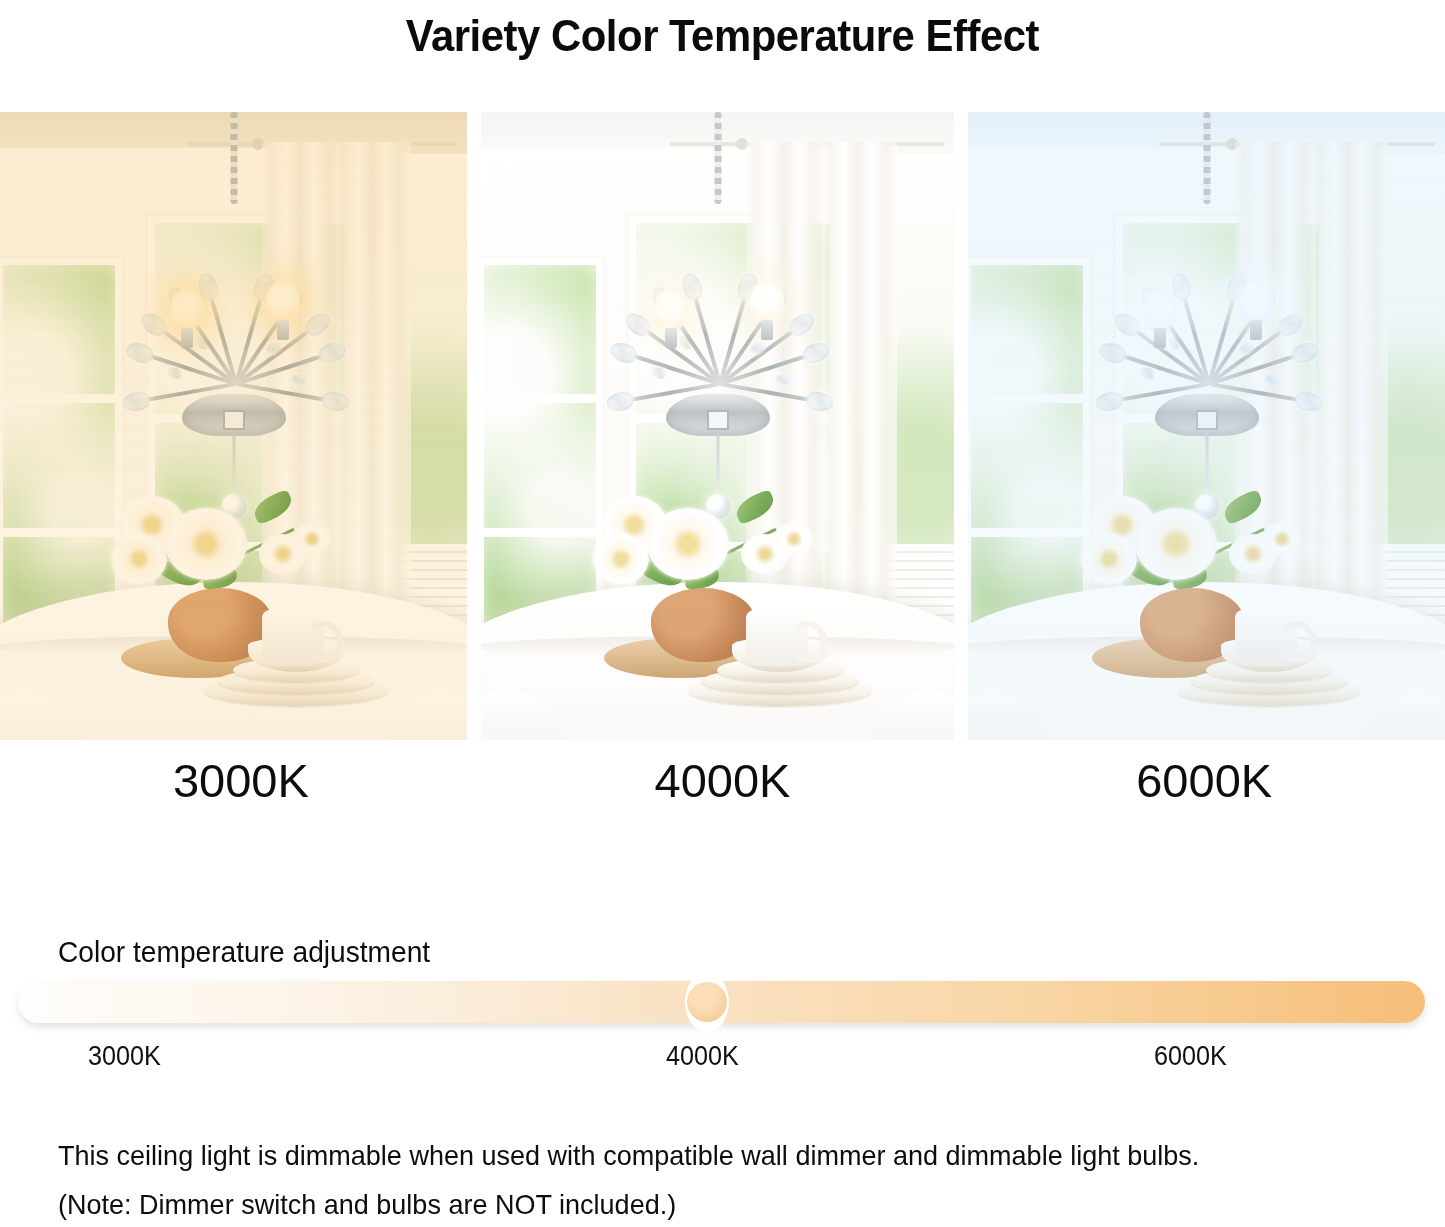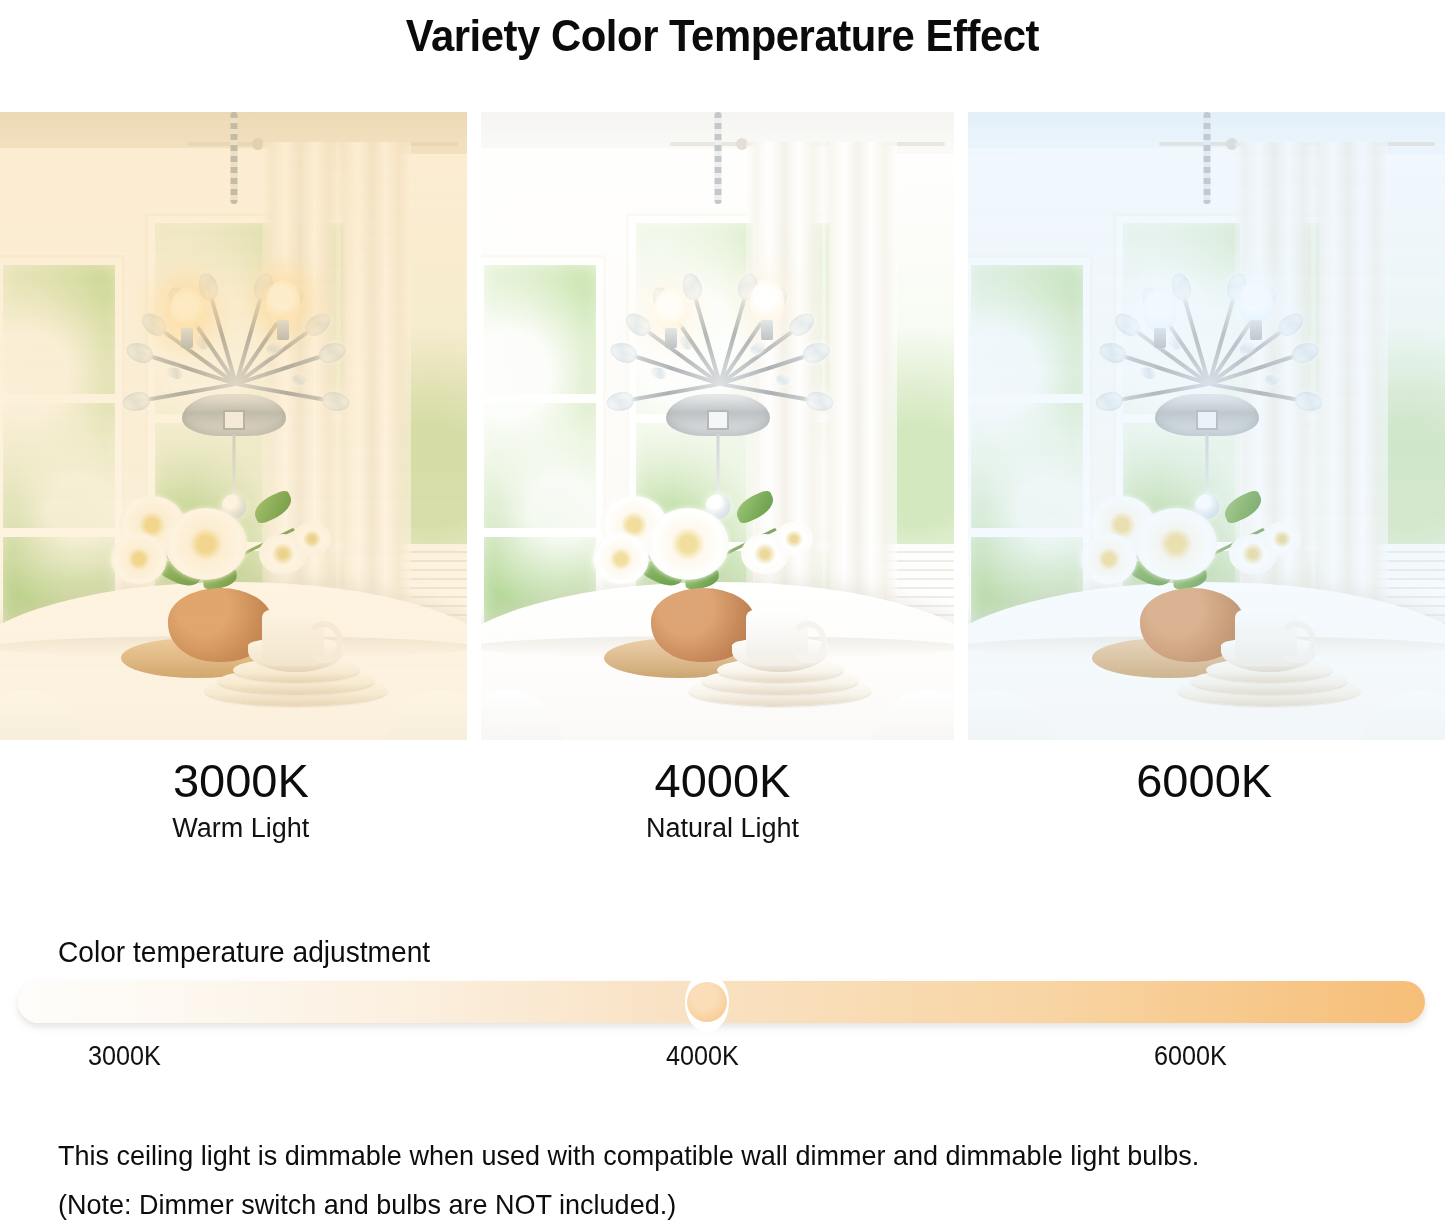--- a/index.html
+++ b/index.html
@@ -613,25 +613,23 @@
       <div class="mug"></div>
       <div class="coolup"></div>
       <div class="tint"></div>
     </div>
   </div>
 </div>
 
 <div class="captions">
   <div class="caption">
     <div class="cap-k">3000K</div>
-    <div class="cap-d">Warm Light</div>
   </div>
   <div class="caption">
     <div class="cap-k">4000K</div>
-    <div class="cap-d">Natural Light</div>
   </div>
   <div class="caption">
     <div class="cap-k">6000K</div>
   </div>
 </div>
 
 <div class="slider-wrap">
   <div class="slider-label">Color temperature adjustment</div>
   <div class="track"></div>
   <div class="knob">

